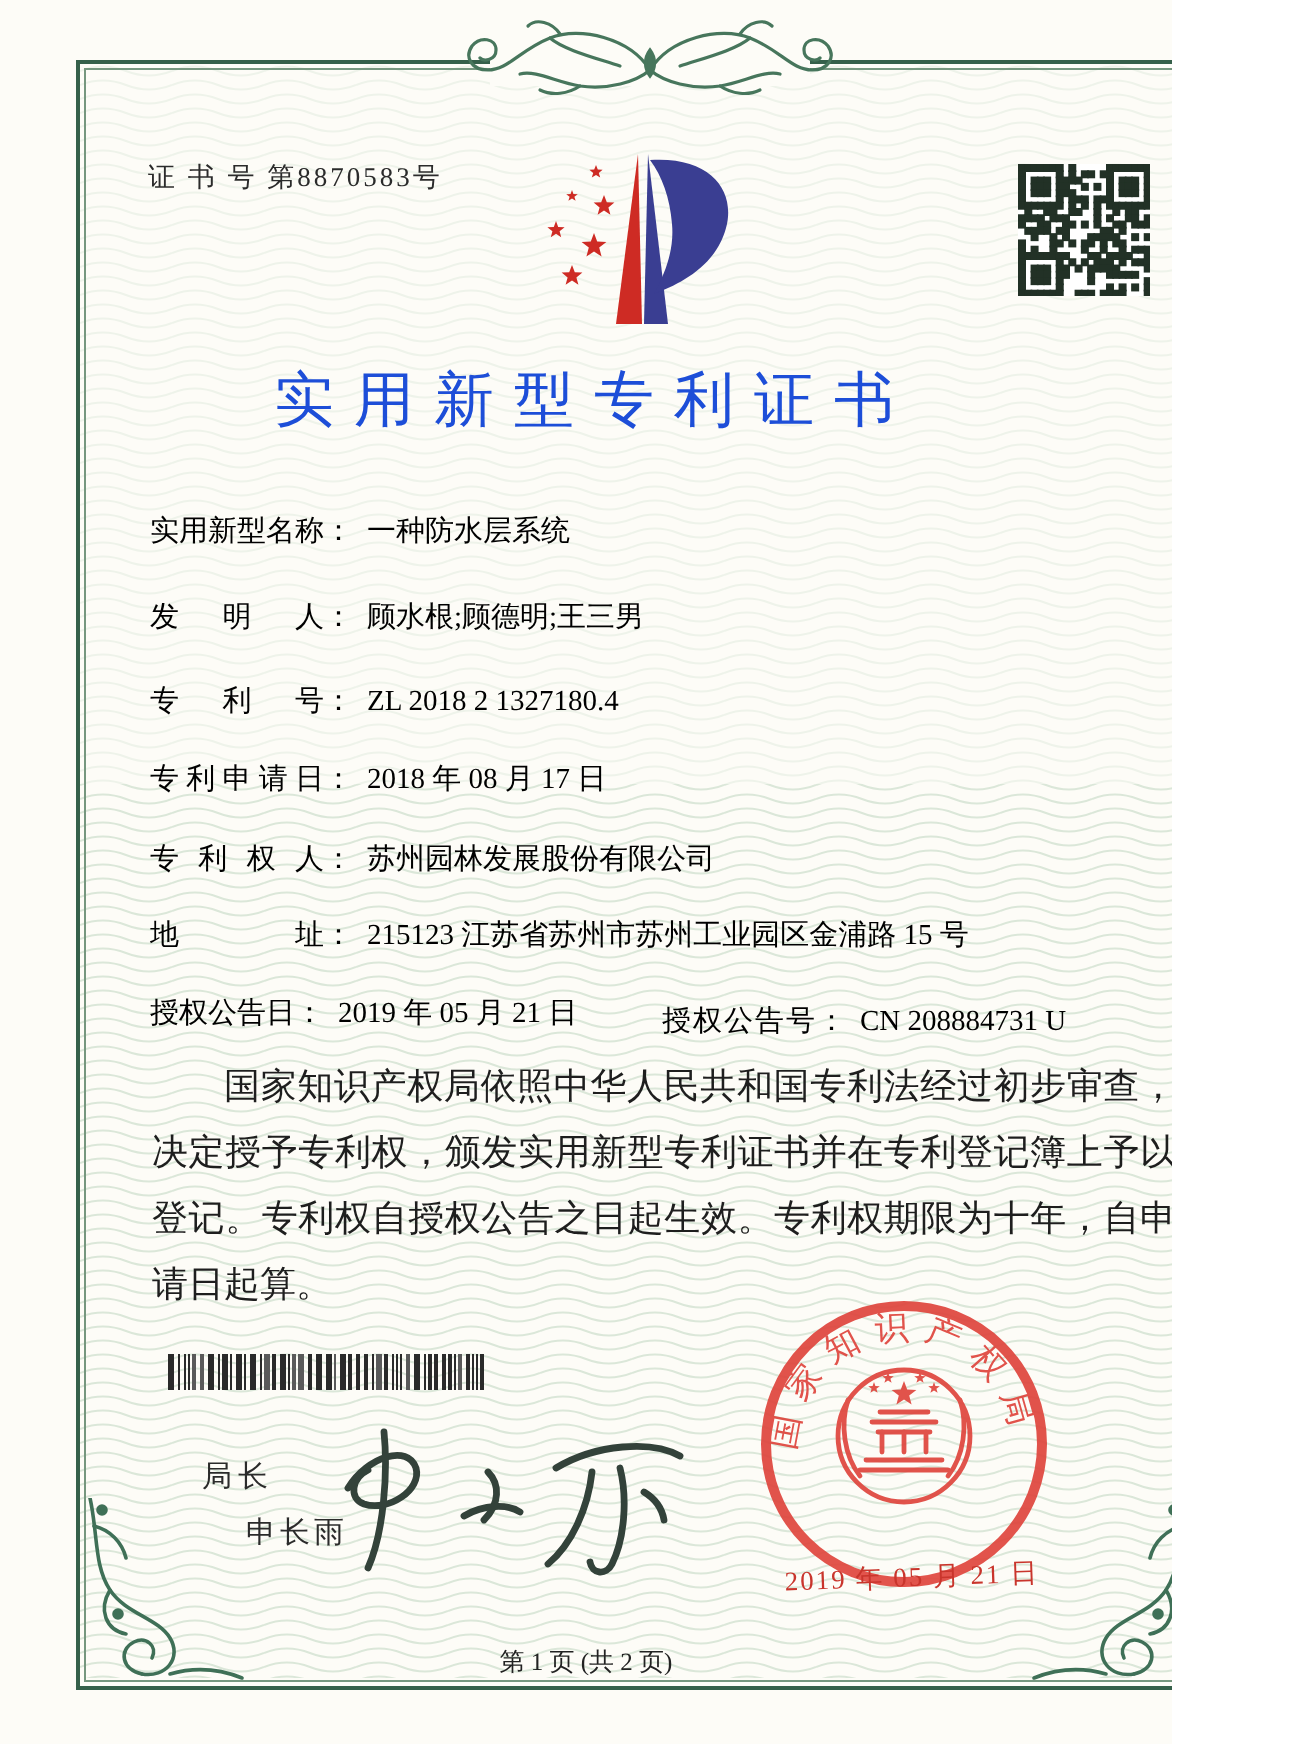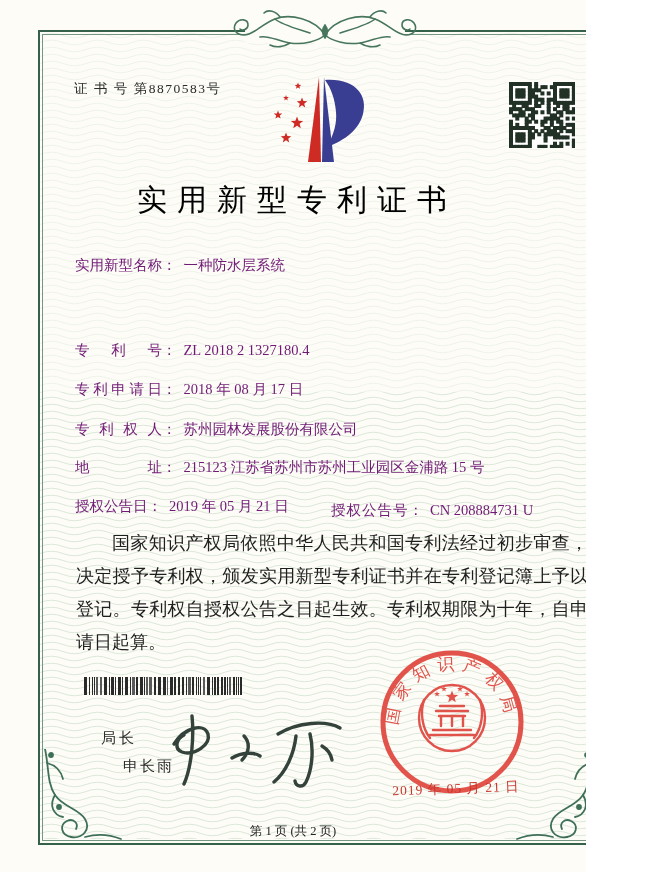--- a/index.html
+++ b/index.html
@@ -12,23 +12,23 @@
   .content{position:absolute;inset:0;z-index:3;}
   .ornament-top{position:absolute;left:220px;top:5px;z-index:4;}
   .corner{position:absolute;z-index:4;}
   .corner-bl{left:39px;top:749px;}
   .corner-br{left:504px;top:749px;transform:scaleX(-1);}
 
   .cert-number{position:absolute;left:74px;top:80px;font-size:13.5px;letter-spacing:1.5px;}
   .logo{position:absolute;left:264px;top:74px;}
   .qr{position:absolute;left:509px;top:82px;}
   .title{position:absolute;left:0;right:0;top:180px;text-align:center;
-         font-size:30px;letter-spacing:10px;padding-left:8px;font-weight:500;color:#000000;}
-
-  .row{position:absolute;left:75px;font-size:14.5px;white-space:nowrap;color:#701a75;}
+         font-size:30px;letter-spacing:10px;padding-left:8px;font-weight:500;color:#1d4ed8;}
+
+  .row{position:absolute;left:75px;font-size:14.5px;white-space:nowrap;color:#000000;}
   .row .label{display:inline-block;width:87px;text-align:justify;text-align-last:justify;}
   .row .value{margin-left:7px;}
   .r1{top:256px}.r2{top:299px}.r3{top:341px}.r4{top:380px}.r5{top:420px}.r6{top:458px}.r7{top:497px}
   .pair2{position:absolute;left:256px;top:4px;white-space:nowrap;}
   .pair2 .label2{letter-spacing:1px;}
 
   .paragraphs{position:absolute;left:76px;top:527px;width:512px;font-size:18px;
               line-height:1.84;text-align:justify;color:#1e1e1e;}
   .paragraphs p{margin:0;text-indent:2em;}
 
@@ -361,20 +361,23 @@
         <rect x="47.14" y="62.86" width="4" height="4" fill="#223126"></rect>
         <rect x="50.29" y="62.86" width="4" height="4" fill="#223126"></rect>
         <rect x="62.86" y="62.86" width="4" height="4" fill="#223126"></rect>
       </svg>
 
     <div class="title">实用新型专利证书</div>
 
     <div class="row r1">
       <span class="label">实用新型名称</span><span>：</span><span class="value">一种防水层系统</span>
     </div>
+    <div class="row r2">
+      <span class="label">发明人</span><span>：</span><span class="value">顾水根;顾德明;王三男</span>
+    </div>
     <div class="row r3">
       <span class="label">专利号</span><span>：</span><span class="value">ZL 2018 2 1327180.4</span>
     </div>
     <div class="row r4">
       <span class="label">专利申请日</span><span>：</span><span class="value">2018 年 08 月 17 日</span>
     </div>
     <div class="row r5">
       <span class="label">专利权人</span><span>：</span><span class="value">苏州园林发展股份有限公司</span>
     </div>
     <div class="row r6">

